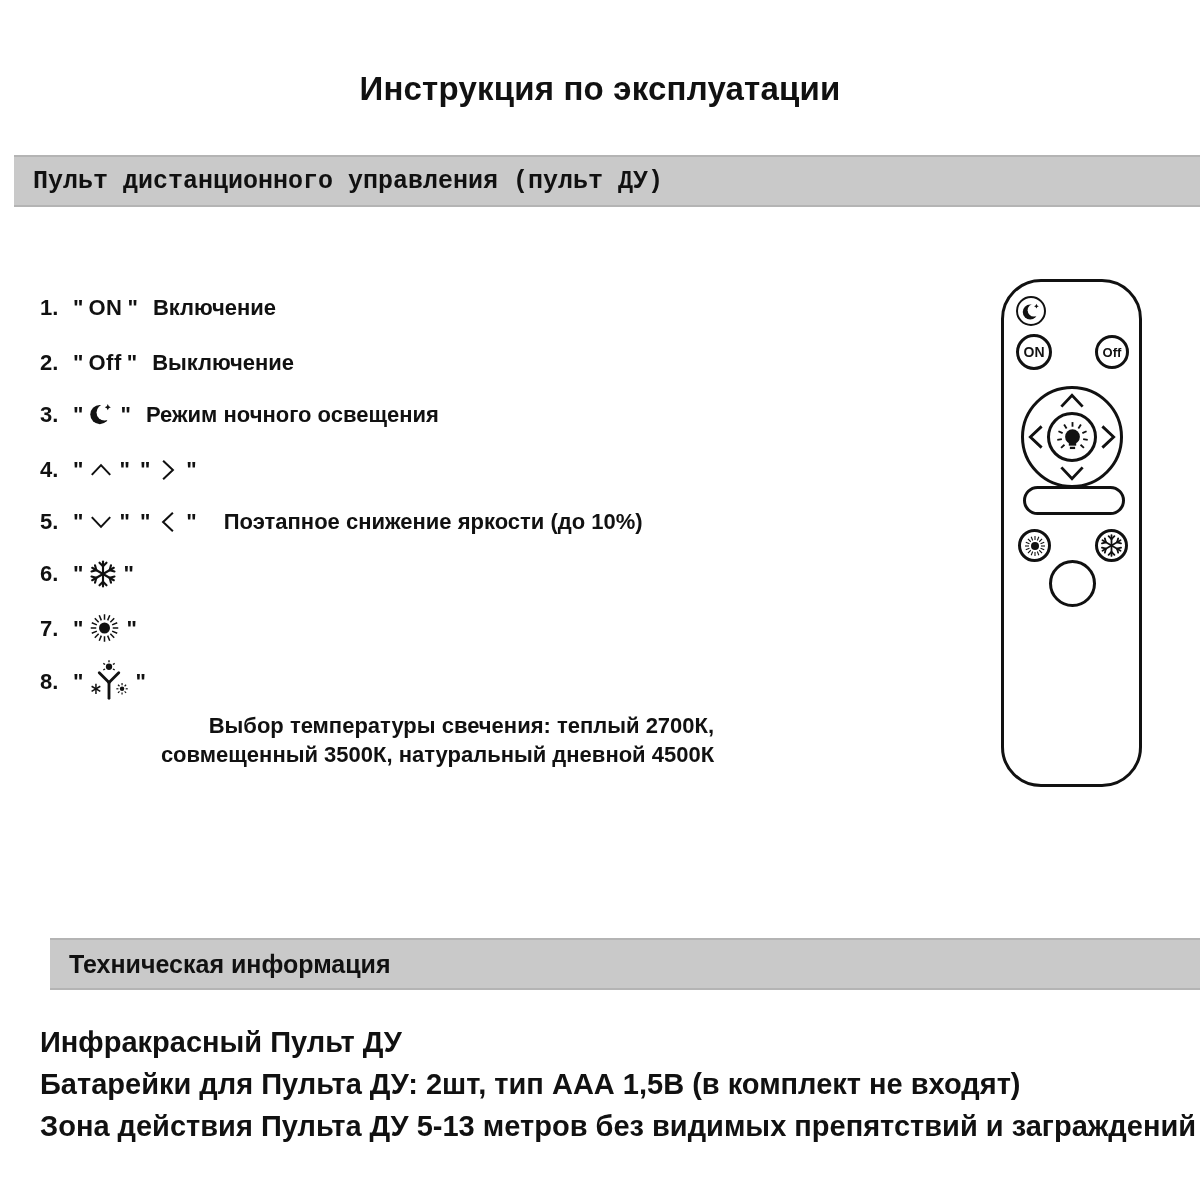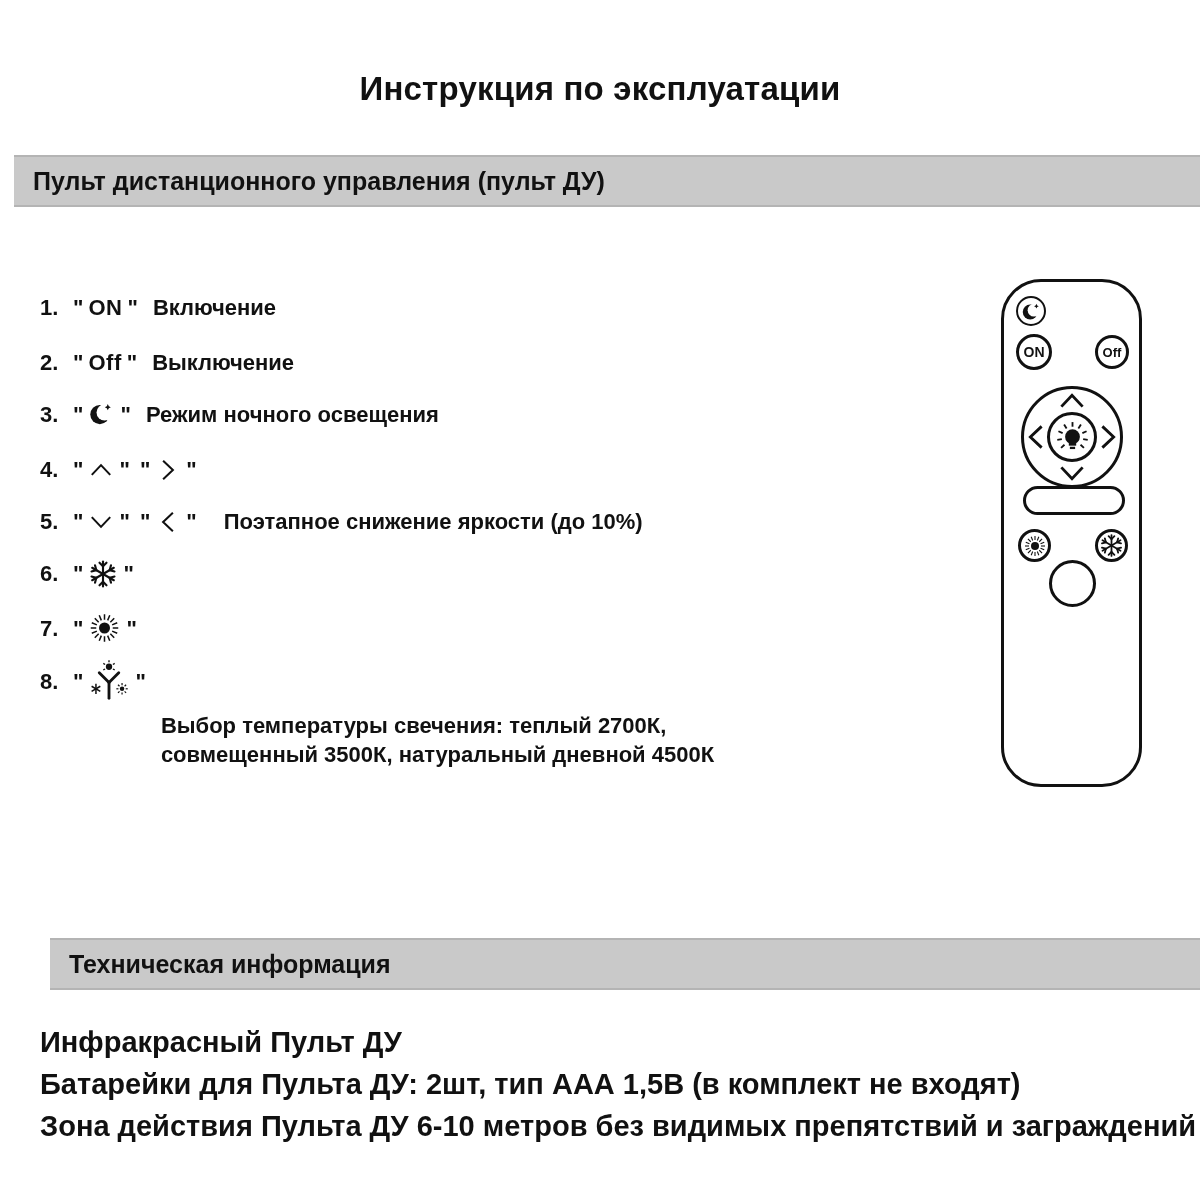--- a/index.html
+++ b/index.html
@@ -13,30 +13,30 @@
     position:absolute;top:70px;left:0;width:1200px;text-align:center;
     font-size:33px;font-weight:bold;letter-spacing:0.2px;
   }
   .bar{
     position:absolute;left:14px;right:0;height:52px;
     background:var(--bar-bg,#c9c9c9);
     box-shadow:inset 0 2px 0 rgba(0,0,0,0.10),inset 0 -2px 0 rgba(0,0,0,0.10);
     display:flex;align-items:center;padding-left:19px;
     font-size:25px;font-weight:bold;
   }
-  #bar-remote{top:155px;}
+  #bar-remote{top:155px;font-family:Liberation Mono, monospace;}
   #bar-tech{top:938px;margin-left:36px;}
   .row{
     position:absolute;left:40px;display:flex;align-items:center;
     font-size:22px;font-weight:bold;white-space:nowrap;
   }
   .row.center{transform:translateY(-50%);}
   .num{width:28px;flex:0 0 auto;}
   .q{margin:0 5px;}
-  .txt{margin-left:10px;}
+  .txt{margin-left:10px;text-align:right;}
   .txt-far{margin-left:22px;}
   .sym{letter-spacing:0.5px;}
   .ic{display:block;color:var(--ink,#111);}
   .ic.rot90{transform:rotate(90deg);}
   .ic.rot180{transform:rotate(180deg);}
   .ic.rot270{transform:rotate(-90deg);}
   .col{display:flex;flex-direction:column;margin-top:44px;}
   .col .line{line-height:29px;}
   
   .remote{
@@ -380,13 +380,13 @@
   </div>
   <div class="circle blank-btn"></div>
 </div>
 
 <div class="bar" id="bar-tech">
   <span>Техническая информация</span>
 </div>
 
 <div class="tline" style="top:1026px">Инфракрасный Пульт ДУ</div>
 <div class="tline" style="top:1068px">Батарейки для Пульта ДУ: 2шт, тип ААА 1,5В (в комплект не входят)</div>
-<div class="tline" style="top:1110px">Зона действия Пульта ДУ 6-10 метров без видимых препятствий и заграждений</div>
+<div class="tline" style="top:1110px">Зона действия Пульта ДУ 5-13 метров без видимых препятствий и заграждений</div>
 
 </body></html>

